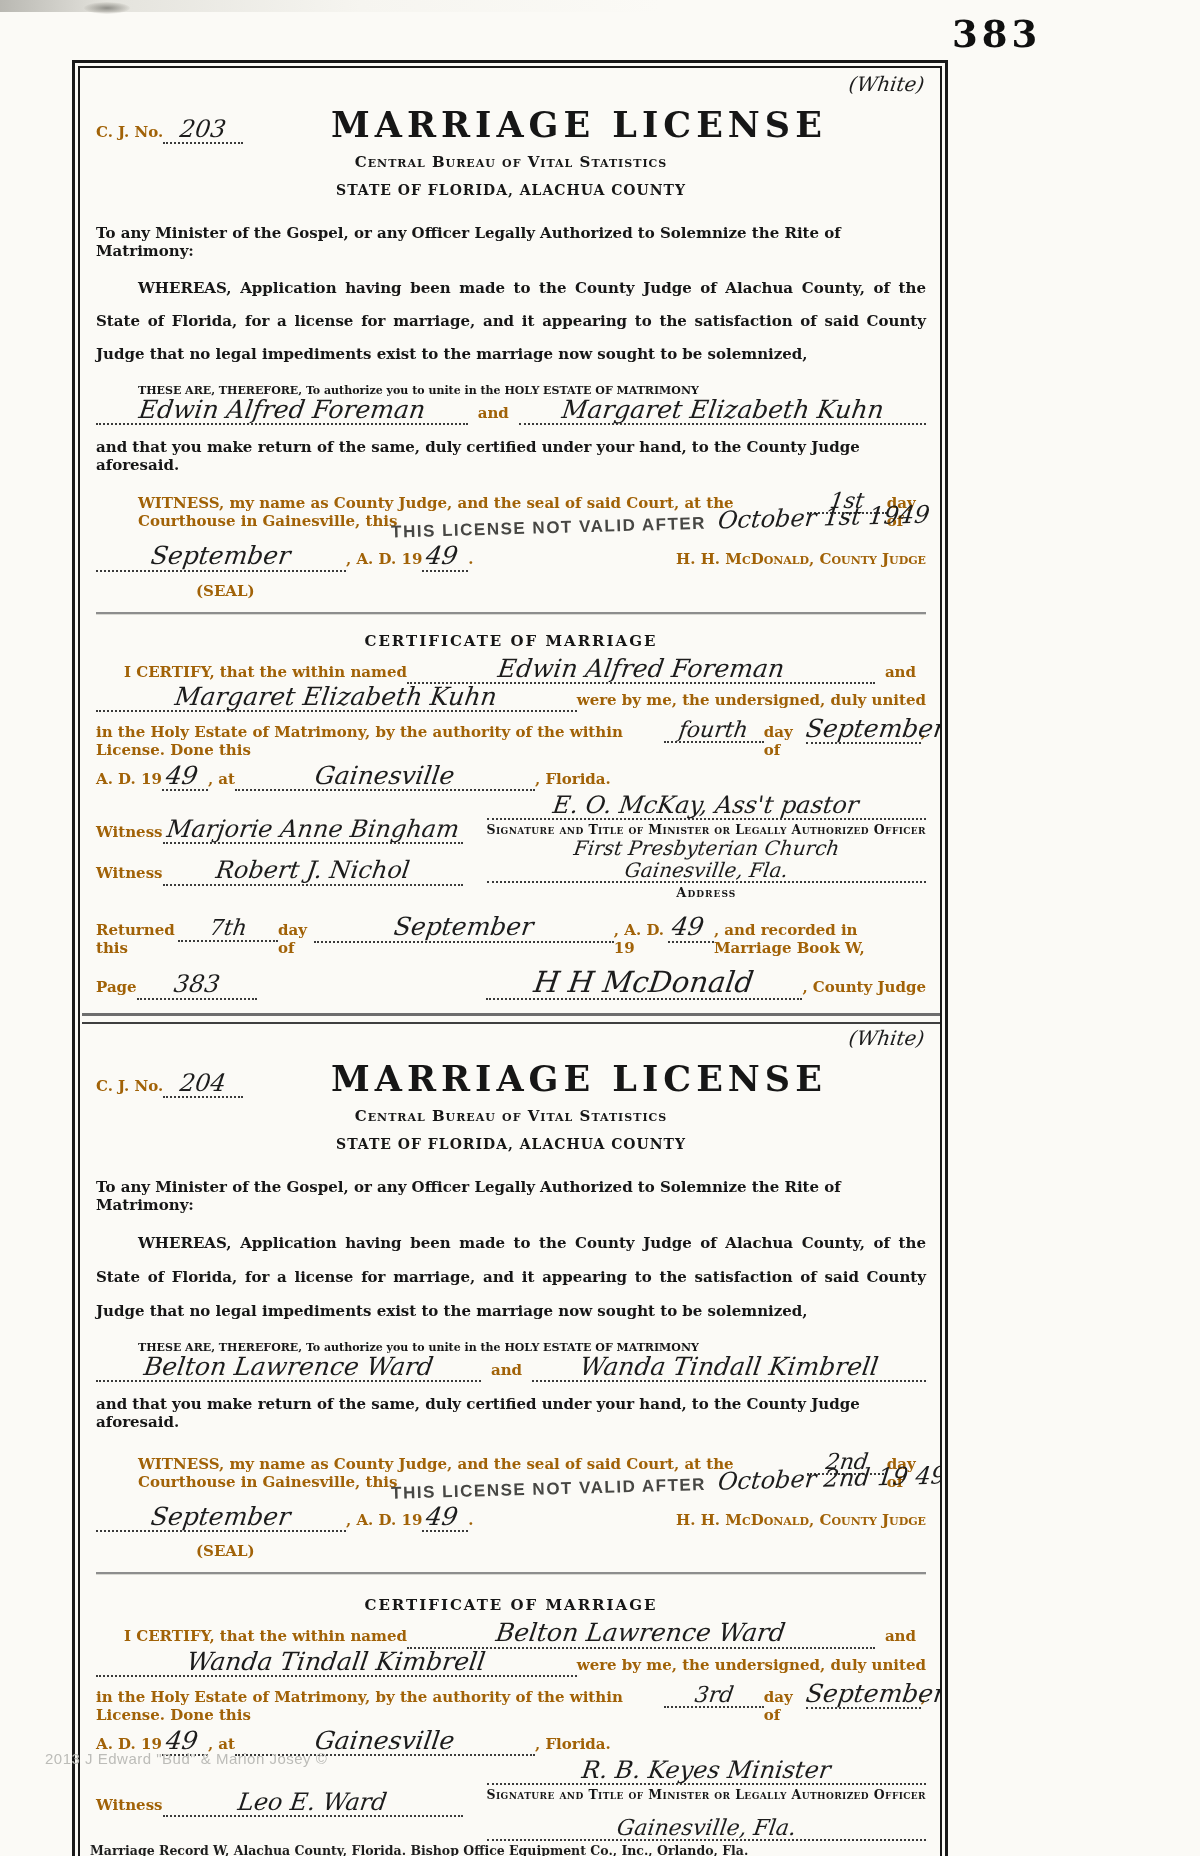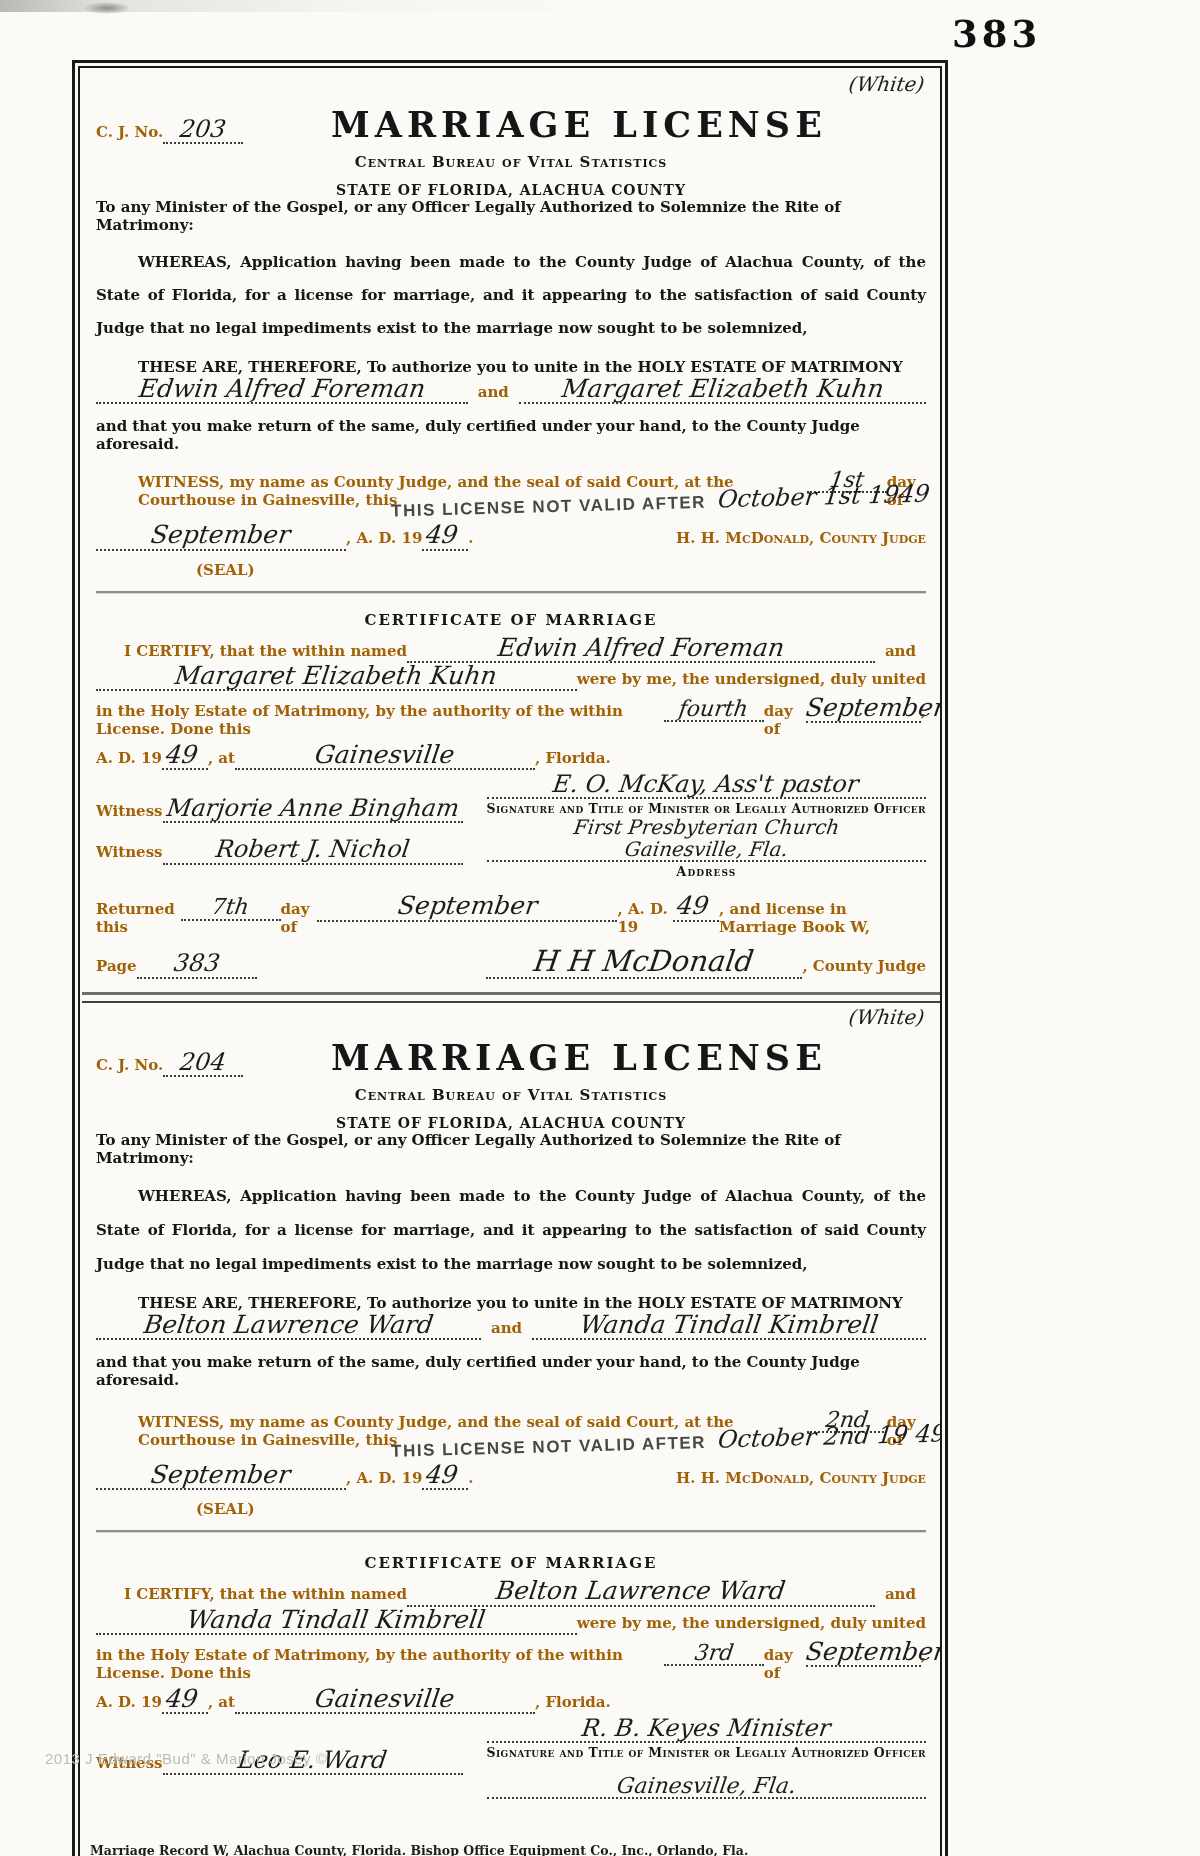--- a/index.html
+++ b/index.html
@@ -22,23 +22,23 @@
   .fill{border-bottom:2px dotted #3a3a3a;text-align:center;min-width:30px;}
   .grow{flex:1 1 auto;}
   .w46{flex:0 0 46px;} .w80{flex:0 0 80px;} .w100{flex:0 0 100px;} .w120{flex:0 0 120px;} .w250{flex:0 0 250px;} .w300{flex:0 0 300px;}
   .indent42{padding-left:42px;}
   .meta-row{text-align:right;padding:4px 2px 0 0;height:28px;}
   .head-row{display:grid;grid-template-columns:235px 1fr 235px;align-items:baseline;margin-top:2px;}
   .cj{display:flex;align-items:baseline;}
   .doc-title{text-align:center;font-weight:bold;font-size:35px;letter-spacing:5px;white-space:nowrap;}
   .bureau{text-align:center;margin-top:8px;font-weight:bold;font-size:15px;font-variant:small-caps;letter-spacing:1px;}
   .state{text-align:center;margin-top:11px;font-weight:bold;font-size:14px;letter-spacing:1px;}
-  .salutation{font-weight:bold;font-size:15px;}
+  .salutation{margin-top:26px;font-weight:bold;font-size:15px;}
   .whereas{margin-top:12px;font-weight:bold;font-size:15px;line-height:33px;text-align:justify;text-indent:42px;}
-  .these{margin-top:13px;font-weight:bold;font-size:15px;text-indent:42px;}
+  .these{margin-top:13px;font-weight:bold;font-size:11px;text-indent:42px;}
   .names-line{display:flex;align-items:baseline;margin-top:0;}
   .and-mid{padding:0 10px;}
   .return-clause{margin-top:13px;font-weight:bold;font-size:15px;}
   .witness-block{position:relative;margin-top:15px;}
   .wrowB{margin-top:13px;}
   .judge-printed{font-variant:small-caps;margin-left:auto;padding-left:10px;white-space:nowrap;}
   .seal-row{margin-top:9px;padding-left:100px;}
   .stamp-row{position:absolute;top:21px;left:295px;white-space:nowrap;transform:rotate(-1.6deg);display:flex;align-items:baseline;gap:12px;}
   .stamp-text{font-family:"Liberation Sans",sans-serif;font-weight:bold;font-size:17px;letter-spacing:1.5px;color:#474744;}
   .stamp-date{font-size:24px;}
@@ -170,21 +170,21 @@
         </div>
       </div>
 
       <div class="line returned-line">
         <span class="print">Returned this</span>
         <span class="fill w100"><span class="hand h22">7th</span></span>
         <span class="print">day of</span>
         <span class="fill w300"><span class="hand">September</span></span>
         <span class="print">, A. D. 19</span>
         <span class="fill w46"><span class="hand year">49</span></span>
-        <span class="print">, and license in Marriage Book W,</span>
+        <span class="print">, and recorded in Marriage Book W,</span>
       </div>
       <div class="line page-line">
         <span class="print">Page</span>
         <span class="fill w120"><span class="hand h24">383</span></span>
         <span class="right-group">
           <span class="fill grow"><span class="hand sig">H H McDonald</span></span>
           <span class="print">, County Judge</span>
         </span>
       </div>
       <div class="sep2"></div>

